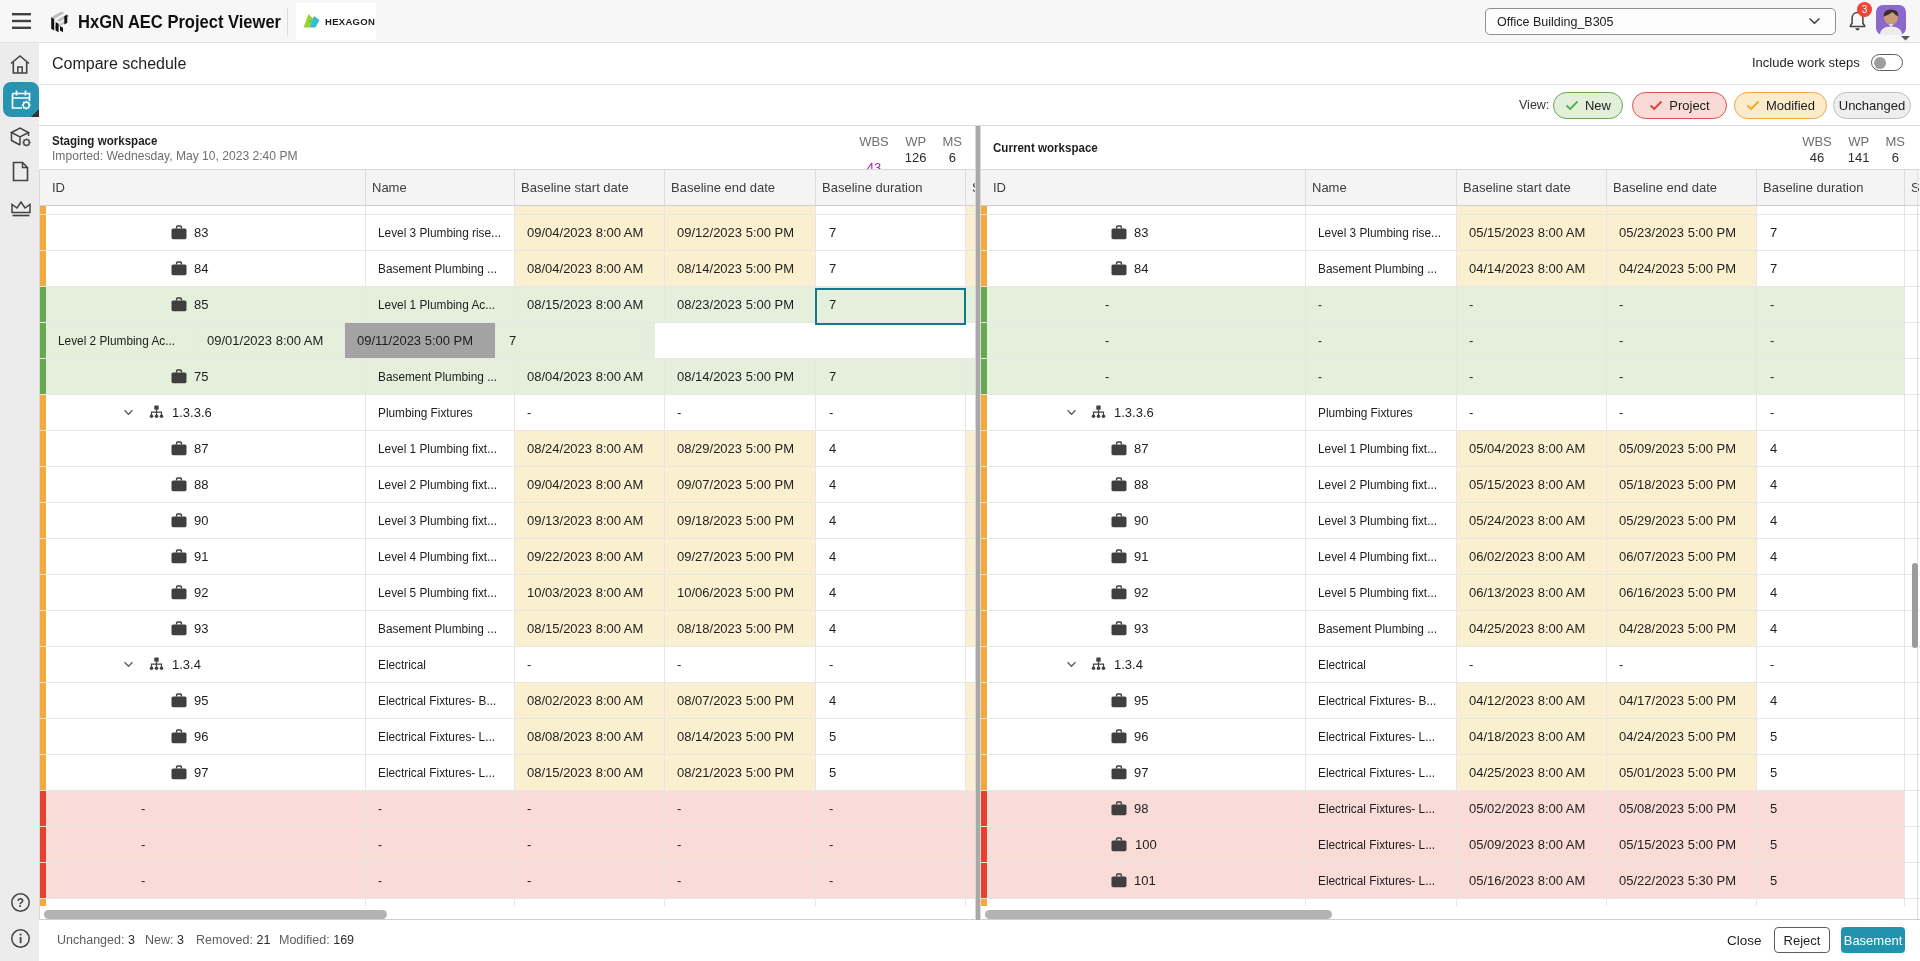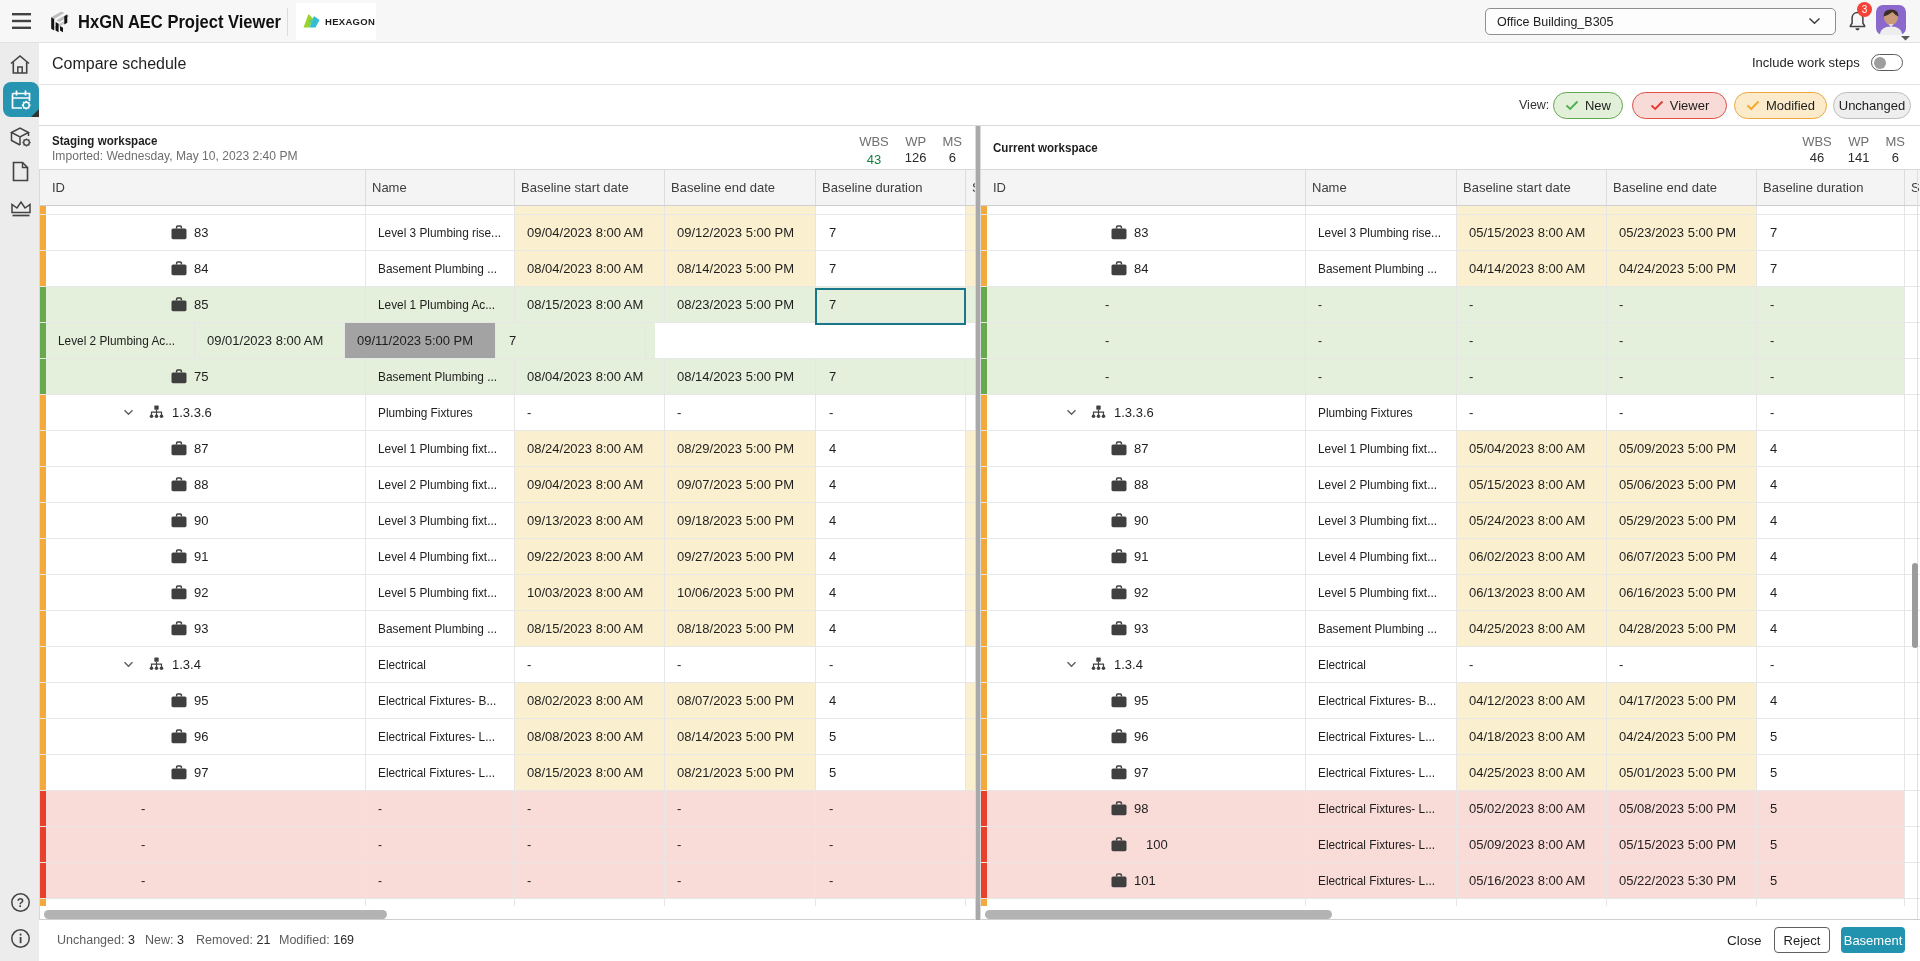--- a/index.html
+++ b/index.html
@@ -119,38 +119,38 @@
 <div class="chip" style="left:1553px;width:70px;background:#e2f0da;border:1px solid #62a850">
     <svg width="14" height="11">
       <path d="M1.5 5.5 L5.2 9 L12.5 1.5" stroke="#4caf50" stroke-width="1.8" fill="none"></path>
     </svg>
     <span>New</span>
   </div>
 <div class="chip" style="left:1632px;width:95px;background:#f8dad6;border:1px solid #dd5147">
     <svg width="14" height="11">
       <path d="M1.5 5.5 L5.2 9 L12.5 1.5" stroke="#e53935" stroke-width="1.8" fill="none"></path>
     </svg>
-    <span>Viewer</span>
+    <span>Project</span>
   </div>
 <div class="chip" style="left:1734px;width:93px;background:#fcebcb;border:1px solid #eda73f">
     <svg width="14" height="11">
       <path d="M1.5 5.5 L5.2 9 L12.5 1.5" stroke="#f5a623" stroke-width="1.8" fill="none"></path>
     </svg>
     <span>Modified</span>
   </div>
 <div class="chip" style="left:1833px;width:78px;background:#eeeeee;border:1px solid #bdbdbd">
     <span>Unchanged</span>
   </div>
 <div class="abs" style="left:39px;top:126px;width:1881px;height:43px;background:#fff"></div>
 <div class="abs" style="left:52px;top:133px;font-size:13px;font-weight:bold;color:#1e1e1e;transform:scaleX(0.89);transform-origin:0 0">Staging workspace</div>
 <div class="abs" style="left:52px;top:148px;font-size:13px;color:#6f6f6f;transform:scaleX(0.93);transform-origin:0 0">Imported: Wednesday, May 10, 2023 2:40 PM</div>
 <div class="abs" style="right:958px;top:134px;display:flex;gap:16px;font-size:13px;text-align:center">
     <div>
       <div style="color:#6f6f6f">WBS</div>
-      <div style="color:#15803d;margin-top:3px">43</div>
+      <div style="color:#a21caf;margin-top:11px">43</div>
     </div>
     <div>
       <div style="color:#6f6f6f">WP</div>
       <div style="color:#2b2b2b;margin-top:1px">126</div>
     </div>
     <div>
       <div style="color:#6f6f6f">MS</div>
       <div style="color:#2b2b2b;margin-top:1px">6</div>
     </div>
   </div>
@@ -652,21 +652,21 @@
         <svg width="16" height="15" viewBox="0 0 16 15" style="flex:none">
           <rect x="0.5" y="3.4" width="15" height="10.8" rx="1.6" fill="#3f3f3f"></rect>
           <path d="M5.6 3.4 V2.2 Q5.6 1.1 6.7 1.1 H9.3 Q10.4 1.1 10.4 2.2 V3.4" stroke="#3f3f3f" stroke-width="1.5" fill="none"></path>
         </svg>
         <span>88</span>
       </div>
       <div class="cell" style="width:151px;background:#fff;padding-left:12px">
         <span style="transform:scaleX(0.91);transform-origin:0 50%;display:inline-block;white-space:nowrap">Level 2 Plumbing fixt...</span>
       </div>
       <div class="cell" style="width:150px;background:#faefcf;padding-left:12px">05/15/2023 8:00 AM</div>
-      <div class="cell" style="width:150px;background:#faefcf;padding-left:12px">05/06/2023 5:00 PM</div>
+      <div class="cell" style="width:150px;background:#faefcf;padding-left:12px">05/18/2023 5:00 PM</div>
       <div class="cell" style="width:148px;background:#fff;padding-left:13px">4</div>
       <div class="cell nb" style="width:15px;background:#fff"></div>
     </div>
     <div class="row" style="height:36px">
       <div class="cell nb" style="width:6px;background:#f3a93c"></div>
       <div class="cell" style="background:#fff;width:319px;padding-left:124px;gap:7px">
         <svg width="16" height="15" viewBox="0 0 16 15" style="flex:none">
           <rect x="0.5" y="3.4" width="15" height="10.8" rx="1.6" fill="#3f3f3f"></rect>
           <path d="M5.6 3.4 V2.2 Q5.6 1.1 6.7 1.1 H9.3 Q10.4 1.1 10.4 2.2 V3.4" stroke="#3f3f3f" stroke-width="1.5" fill="none"></path>
         </svg>
@@ -819,21 +819,21 @@
       <div class="cell" style="width:151px;background:#f9dbd8;padding-left:12px">
         <span style="transform:scaleX(0.91);transform-origin:0 50%;display:inline-block;white-space:nowrap">Electrical Fixtures- L...</span>
       </div>
       <div class="cell" style="width:150px;background:#f9dbd8;padding-left:12px">05/02/2023 8:00 AM</div>
       <div class="cell" style="width:150px;background:#f9dbd8;padding-left:12px">05/08/2023 5:00 PM</div>
       <div class="cell" style="width:148px;background:#f9dbd8;padding-left:13px">5</div>
       <div class="cell nb" style="width:15px;background:#fff"></div>
     </div>
     <div class="row" style="height:36px">
       <div class="cell nb" style="width:6px;background:#e7412d"></div>
-      <div class="cell" style="background:#f9dbd8;width:319px;padding-left:124px;gap:19px">
+      <div class="cell" style="background:#f9dbd8;width:319px;padding-left:124px;gap:8px">
         <svg width="16" height="15" viewBox="0 0 16 15" style="flex:none">
           <rect x="0.5" y="3.4" width="15" height="10.8" rx="1.6" fill="#3f3f3f"></rect>
           <path d="M5.6 3.4 V2.2 Q5.6 1.1 6.7 1.1 H9.3 Q10.4 1.1 10.4 2.2 V3.4" stroke="#3f3f3f" stroke-width="1.5" fill="none"></path>
         </svg>
         <span>100</span>
       </div>
       <div class="cell" style="width:151px;background:#f9dbd8;padding-left:12px">
         <span style="transform:scaleX(0.91);transform-origin:0 50%;display:inline-block;white-space:nowrap">Electrical Fixtures- L...</span>
       </div>
       <div class="cell" style="width:150px;background:#f9dbd8;padding-left:12px">05/09/2023 8:00 AM</div>

